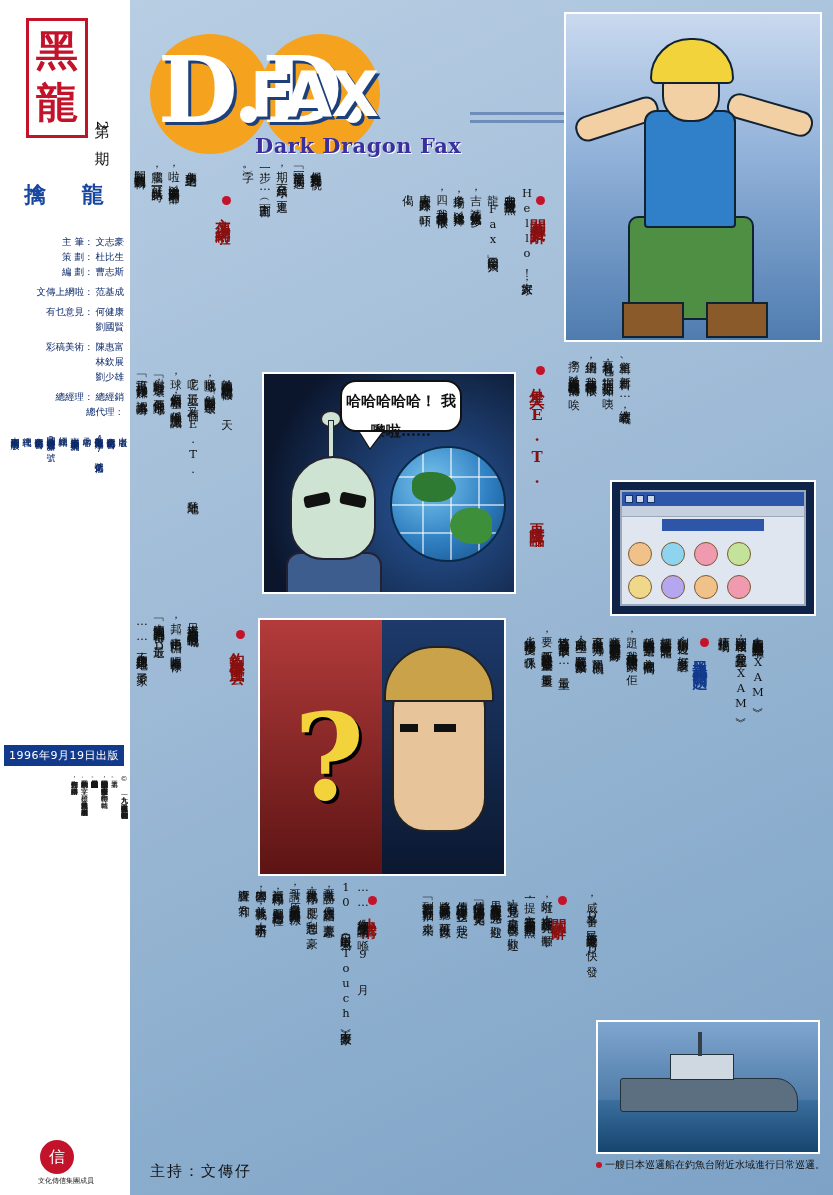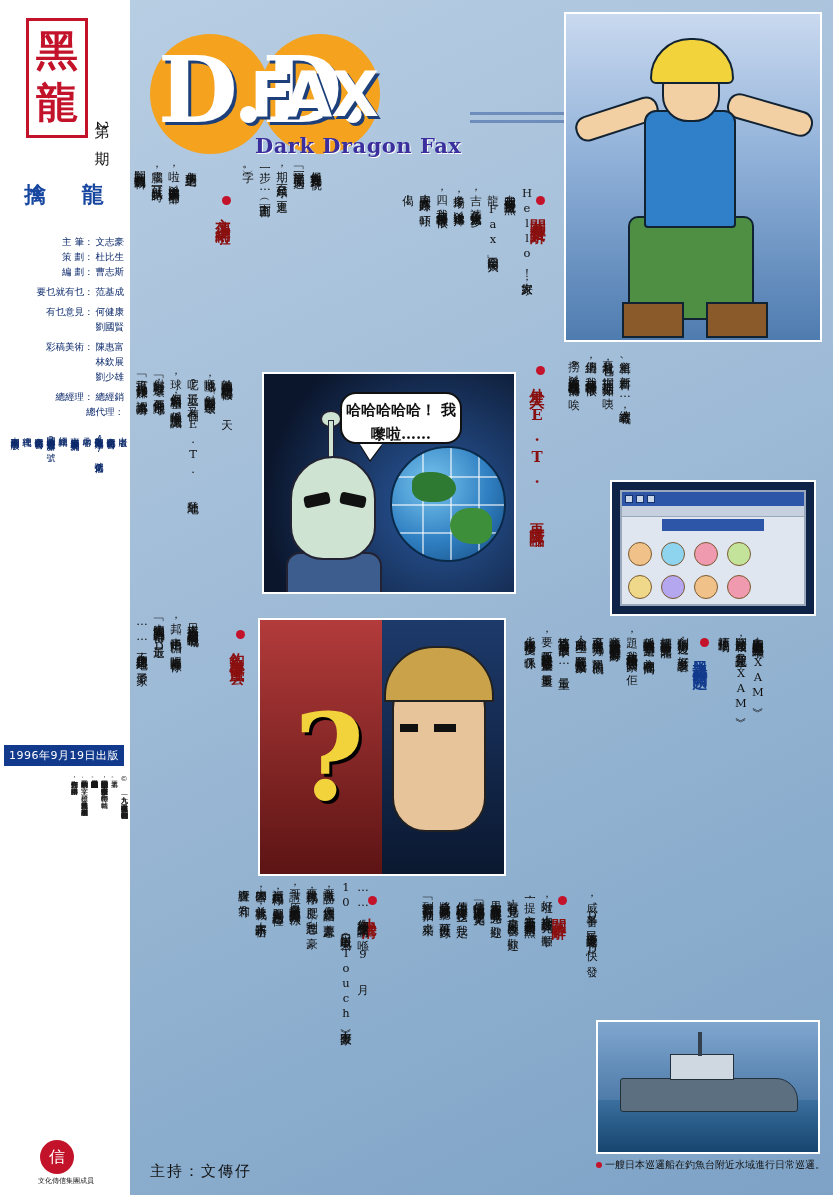--- a/index.html
+++ b/index.html
@@ -153,24 +153,24 @@
   .al-eyeR { position:absolute; left:76px; top:120px; width:26px; height:12px; background:#111; transform:rotate(12deg); border-radius:4px;}
   .al-body { position:absolute; left:22px; top:178px; width:96px; height:48px; background:#3d5d8e; border:2px solid #223; border-radius:14px 14px 0 0;}
   .globe { position:absolute; left:126px; top:72px; width:116px; height:116px; border-radius:50%;
            background:radial-gradient(circle at 35% 32%, #79c6ef 0%, #2f7fc1 55%, #14487c 100%);
            border:2px solid #0b2a4a; overflow:hidden;}
   .globe .lat { position:absolute; left:-6px; width:128px; height:1.5px; background:rgba(255,255,255,.55);}
   .globe .lon { position:absolute; top:-6px; height:128px; width:1.5px; background:rgba(255,255,255,.55);}
   .globe .land1 { position:absolute; left:20px; top:24px; width:44px; height:30px; background:#2f7a32; border-radius:40% 60% 50% 45%;}
   .globe .land2 { position:absolute; left:58px; top:60px; width:42px; height:36px; background:#3d8f3a; border-radius:55% 45% 40% 60%;}
   .bubble {
-    position:absolute; left:76px; top:18px; width:122px; height:52px;
+    position:absolute; left:76px; top:6px; width:122px; height:52px;
     background:#fff; border:2px solid #111; border-radius:16px;
     font-family:"DejaVu Serif", serif; font-size:15px; color:#111;
-    text-align:center; line-height:24px; padding-top:4px; font-weight:bold;
+    text-align:center; line-height:30px; padding-top:4px; font-weight:bold;
   }
   .bubble:after {
     content:""; position:absolute; left:18px; top:50px;
     border-left:10px solid transparent; border-right:12px solid transparent;
     border-top:16px solid #fff; filter:drop-shadow(0 2px 0 #111);
   }
 
   
   .comp-win { position:absolute; left:8px; top:8px; right:8px; bottom:8px; background:#dfe6ef; border:2px solid #9aa8bb;}
   .comp-tb { height:14px; background:#2d55a8; display:flex; align-items:center; padding:0 3px; gap:3px;}
@@ -253,21 +253,21 @@
             <span class="lab">策 劃：</span>
             <span class="val">杜比生</span>
           </div>
         <div class="row">
             <span class="lab">編 劃：</span>
             <span class="val">曹志斯</span>
           </div>
       </div>
       <div class="grp">
         <div class="row">
-            <span class="lab">要乜就有乜：</span>
+            <span class="lab">文傳上網啦：</span>
             <span class="val">范基成</span>
           </div>
       </div>
       <div class="grp">
         <div class="row">
             <span class="lab">有乜意見：</span>
             <span class="val">何健康</span>
           </div>
         <div class="row">
             <span class="lab"></span>

